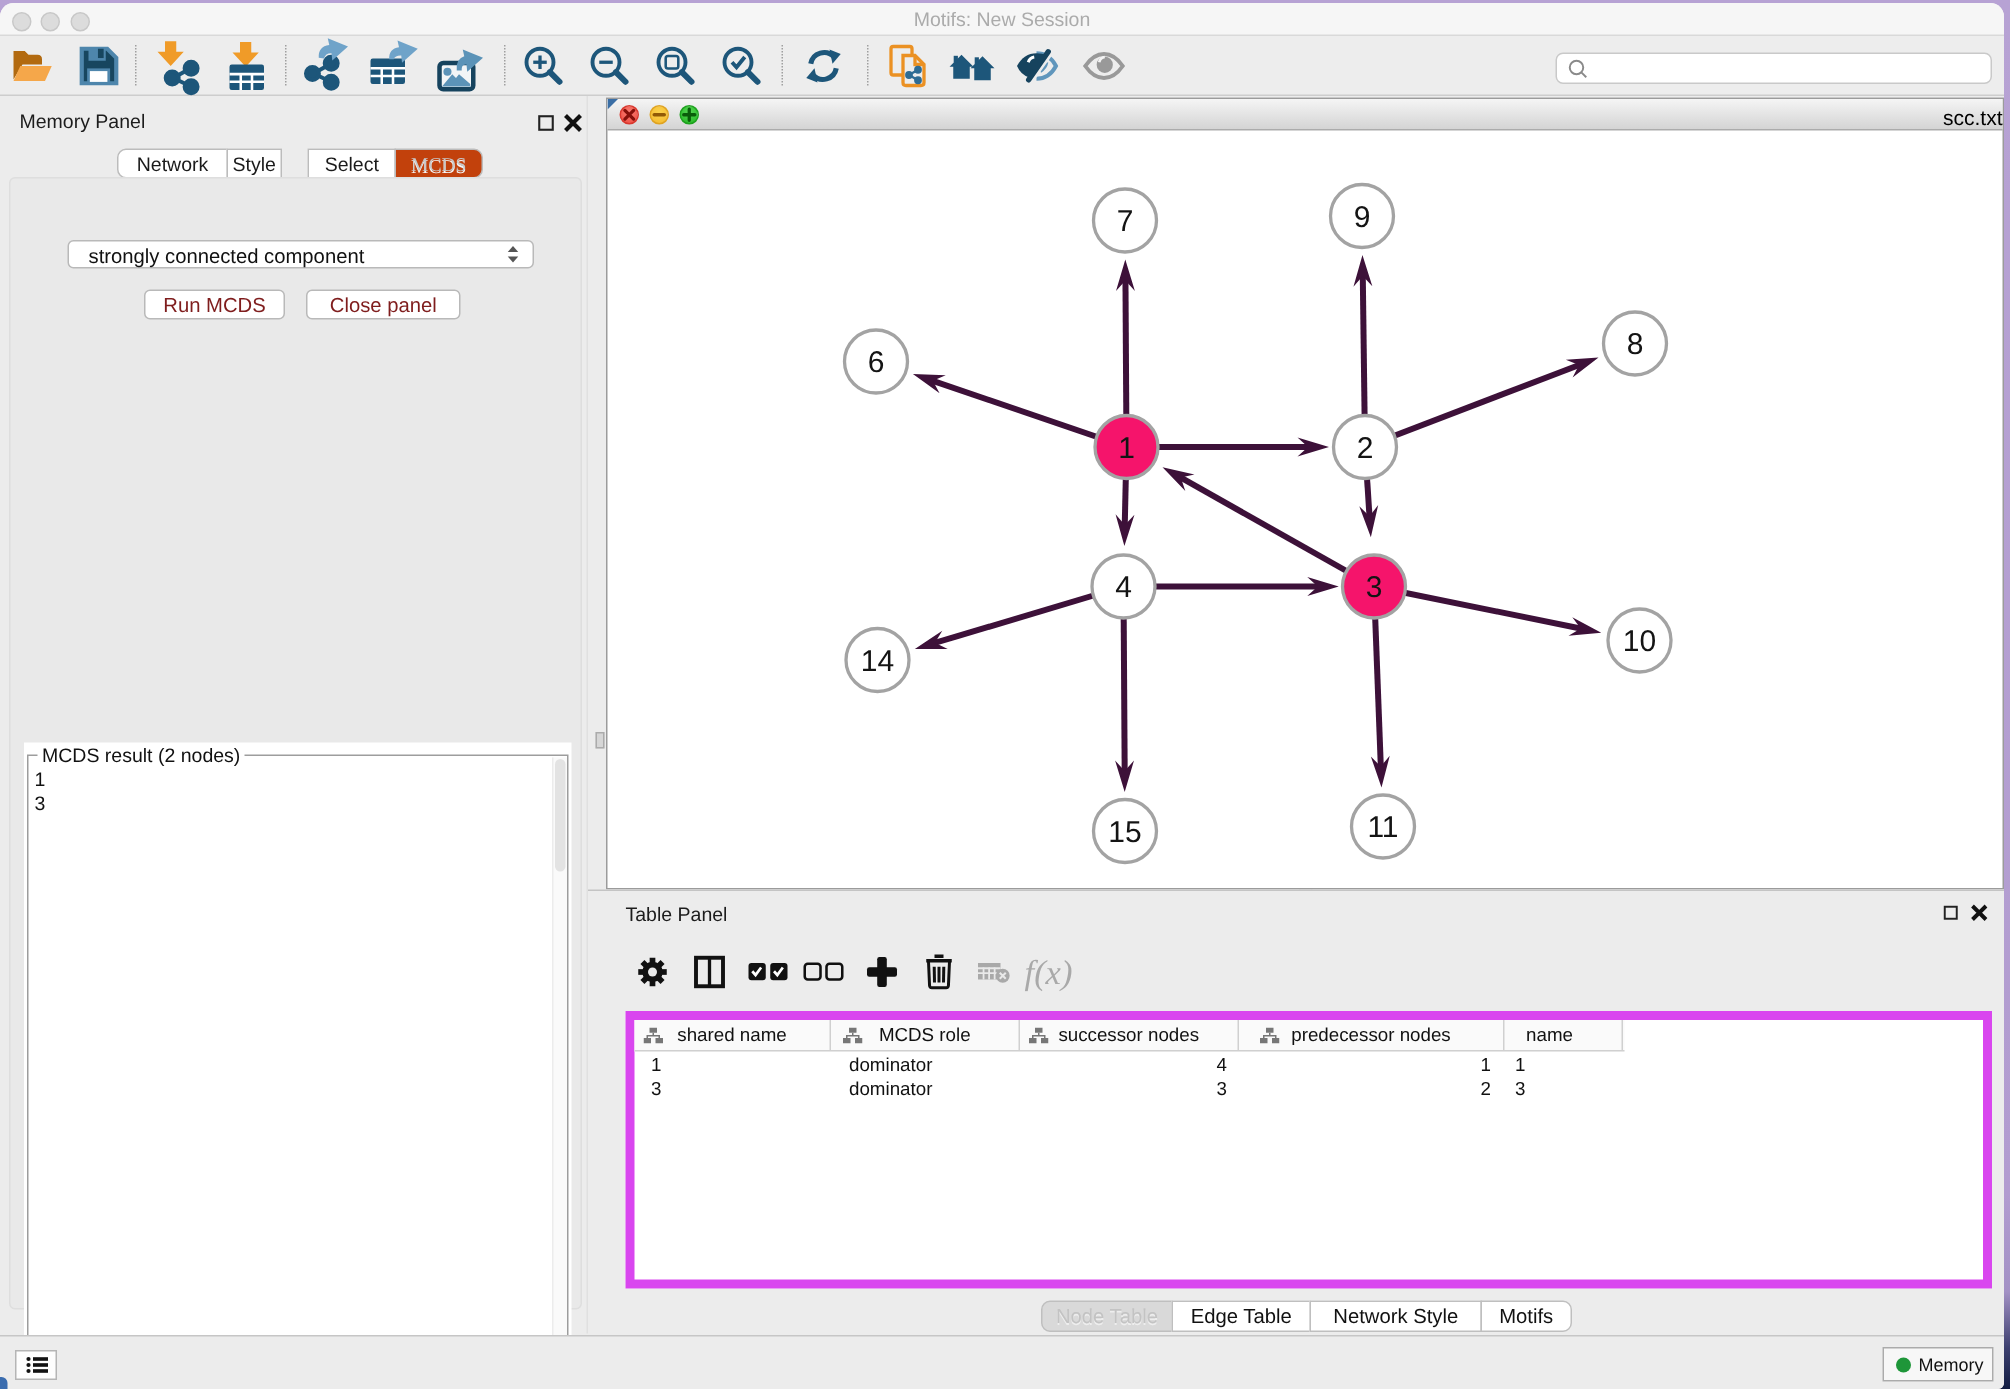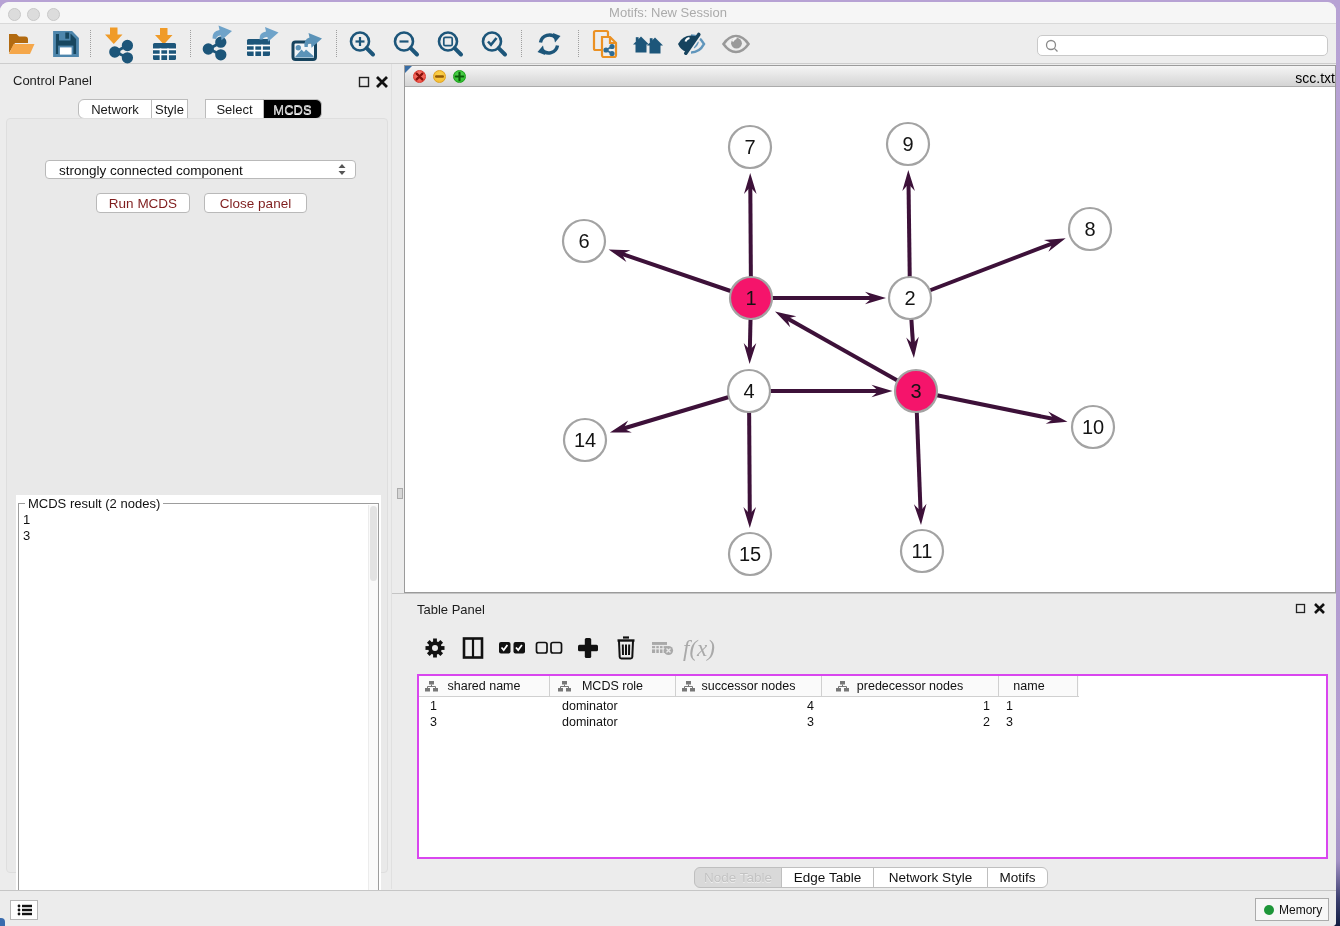--- a/index.html
+++ b/index.html
@@ -46,21 +46,21 @@
 #netframe{position:absolute;left:404px;top:63px;width:932px;height:528px;
   border:1px solid #9b9b9b;box-sizing:border-box;background:#fff;}
 #nethdr{position:absolute;left:0;top:0;width:100%;height:20px;
   background:linear-gradient(180deg,#f5f5f5 0%,#e3e3e3 55%,#d4d4d4 100%);
   border-bottom:1px solid #ababab;}
 .nl{position:absolute;top:3.5px;width:13px;height:13px;border-radius:50%;box-sizing:border-box;}
 #nettitle{position:absolute;top:4px;left:0;width:100%;text-align:right;font-size:14px;color:#000;}
 
 #tpanel{position:absolute;left:392px;top:591px;width:944px;height:294px;background:#ececec;border-top:1px solid #c4c4c4;box-sizing:border-box;}
 #tpanel .hdr{position:absolute;left:25px;top:8px;font-size:13px;color:#1c1c1c;}
-#tablewrap{position:absolute;left:25px;top:80px;width:911px;height:185px;background:#fff;border:2px solid #d946ef;box-sizing:border-box;}
+#tablewrap{position:absolute;left:25px;top:80px;width:911px;height:185px;background:#fff;border:6px solid #d946ef;box-sizing:border-box;}
 #thead{position:absolute;left:0;top:0;width:660px;height:20px;background:#fafafa;border-bottom:1px solid #d0d0d0;}
 .th{position:absolute;top:0;height:20px;border-right:1px solid #d0d0d0;box-sizing:border-box;
   font-size:12.5px;color:#111;text-align:center;line-height:20px;}
 .td{position:absolute;font-size:12.5px;color:#111;height:16px;line-height:16px;}
 .ttab{position:absolute;top:273px;height:21px;background:#fff;border:1px solid #bfbfbf;
   box-sizing:border-box;font-size:13.5px;color:#111;text-align:center;line-height:20px;}
 
 #statusbar{position:absolute;left:0;top:888px;width:1336px;height:37px;background:#ececec;border-top:1px solid #c6c6c6;}
 #listbtn{position:absolute;left:10px;top:9px;width:28px;height:20px;background:#fdfdfd;border:1px solid #b5b5b5;box-sizing:border-box;}
 #membtn{position:absolute;left:1255px;top:7px;width:74px;height:23px;background:#f7f7f7;border:1px solid #ababab;box-sizing:border-box;font-size:12px;color:#111;}
@@ -216,29 +216,29 @@
       </g>
     </svg>
     <div id="searchbox">
           <svg width="18" height="18" style="position:absolute;left:5px;top:0px;">
       <circle cx="8" cy="9" r="4.5" fill="none" stroke="#8a8a8a" stroke-width="1.3"></circle>
       <line x1="11.4" y1="12.4" x2="14.5" y2="15.5" stroke="#8a8a8a" stroke-width="1.3"></line>
     </svg>
         </div>
   </div>
   <div id="cpanel">
-    <div class="hdr">Control Panel</div>
+    <div class="hdr">Memory Panel</div>
     <svg width="32" height="16" style="position:absolute;left:358px;top:10px;">
       <rect x="1.5" y="3.5" width="9" height="9" fill="none" stroke="#222" stroke-width="1.4"></rect>
       <path d="M19,3 L29,13 M29,3 L19,13" stroke="#111" stroke-width="2.8"></path>
     </svg>
     <div class="tab" style="left:78px;width:74px;border-radius:6px 0 0 6px;">Network</div>
     <div class="tab" style="left:151px;width:37px;">Style</div>
     <div class="tab" style="left:205px;width:59px;">Select</div>
-    <div class="tab" style="left:263px;width:59px;border-radius:0 6px 6px 0;background:#000000;color:#c7c7c7;text-shadow:0 1px 0 #f5f5f5;">MCDS</div>
+    <div class="tab" style="left:263px;width:59px;border-radius:0 6px 6px 0;background:#c2410c;color:#c7c7c7;text-shadow:0 1px 0 #f5f5f5;font-family:Liberation Serif, serif;">MCDS</div>
     <div id="cpbody">
       <div id="dropdown">strongly connected component
         <svg width="12" height="17" style="position:absolute;right:7px;top:0px;">
           <path d="M2.5,7 L6,3 L9.5,7 Z" fill="#555"></path>
           <path d="M2.5,10 L6,14 L9.5,10 Z" fill="#555"></path>
         </svg>
       </div>
       <div class="btn" style="left:89px;width:94px;">Run MCDS</div>
       <div class="btn" style="left:197px;width:103px;">Close panel</div>
       <div id="resultbox">

